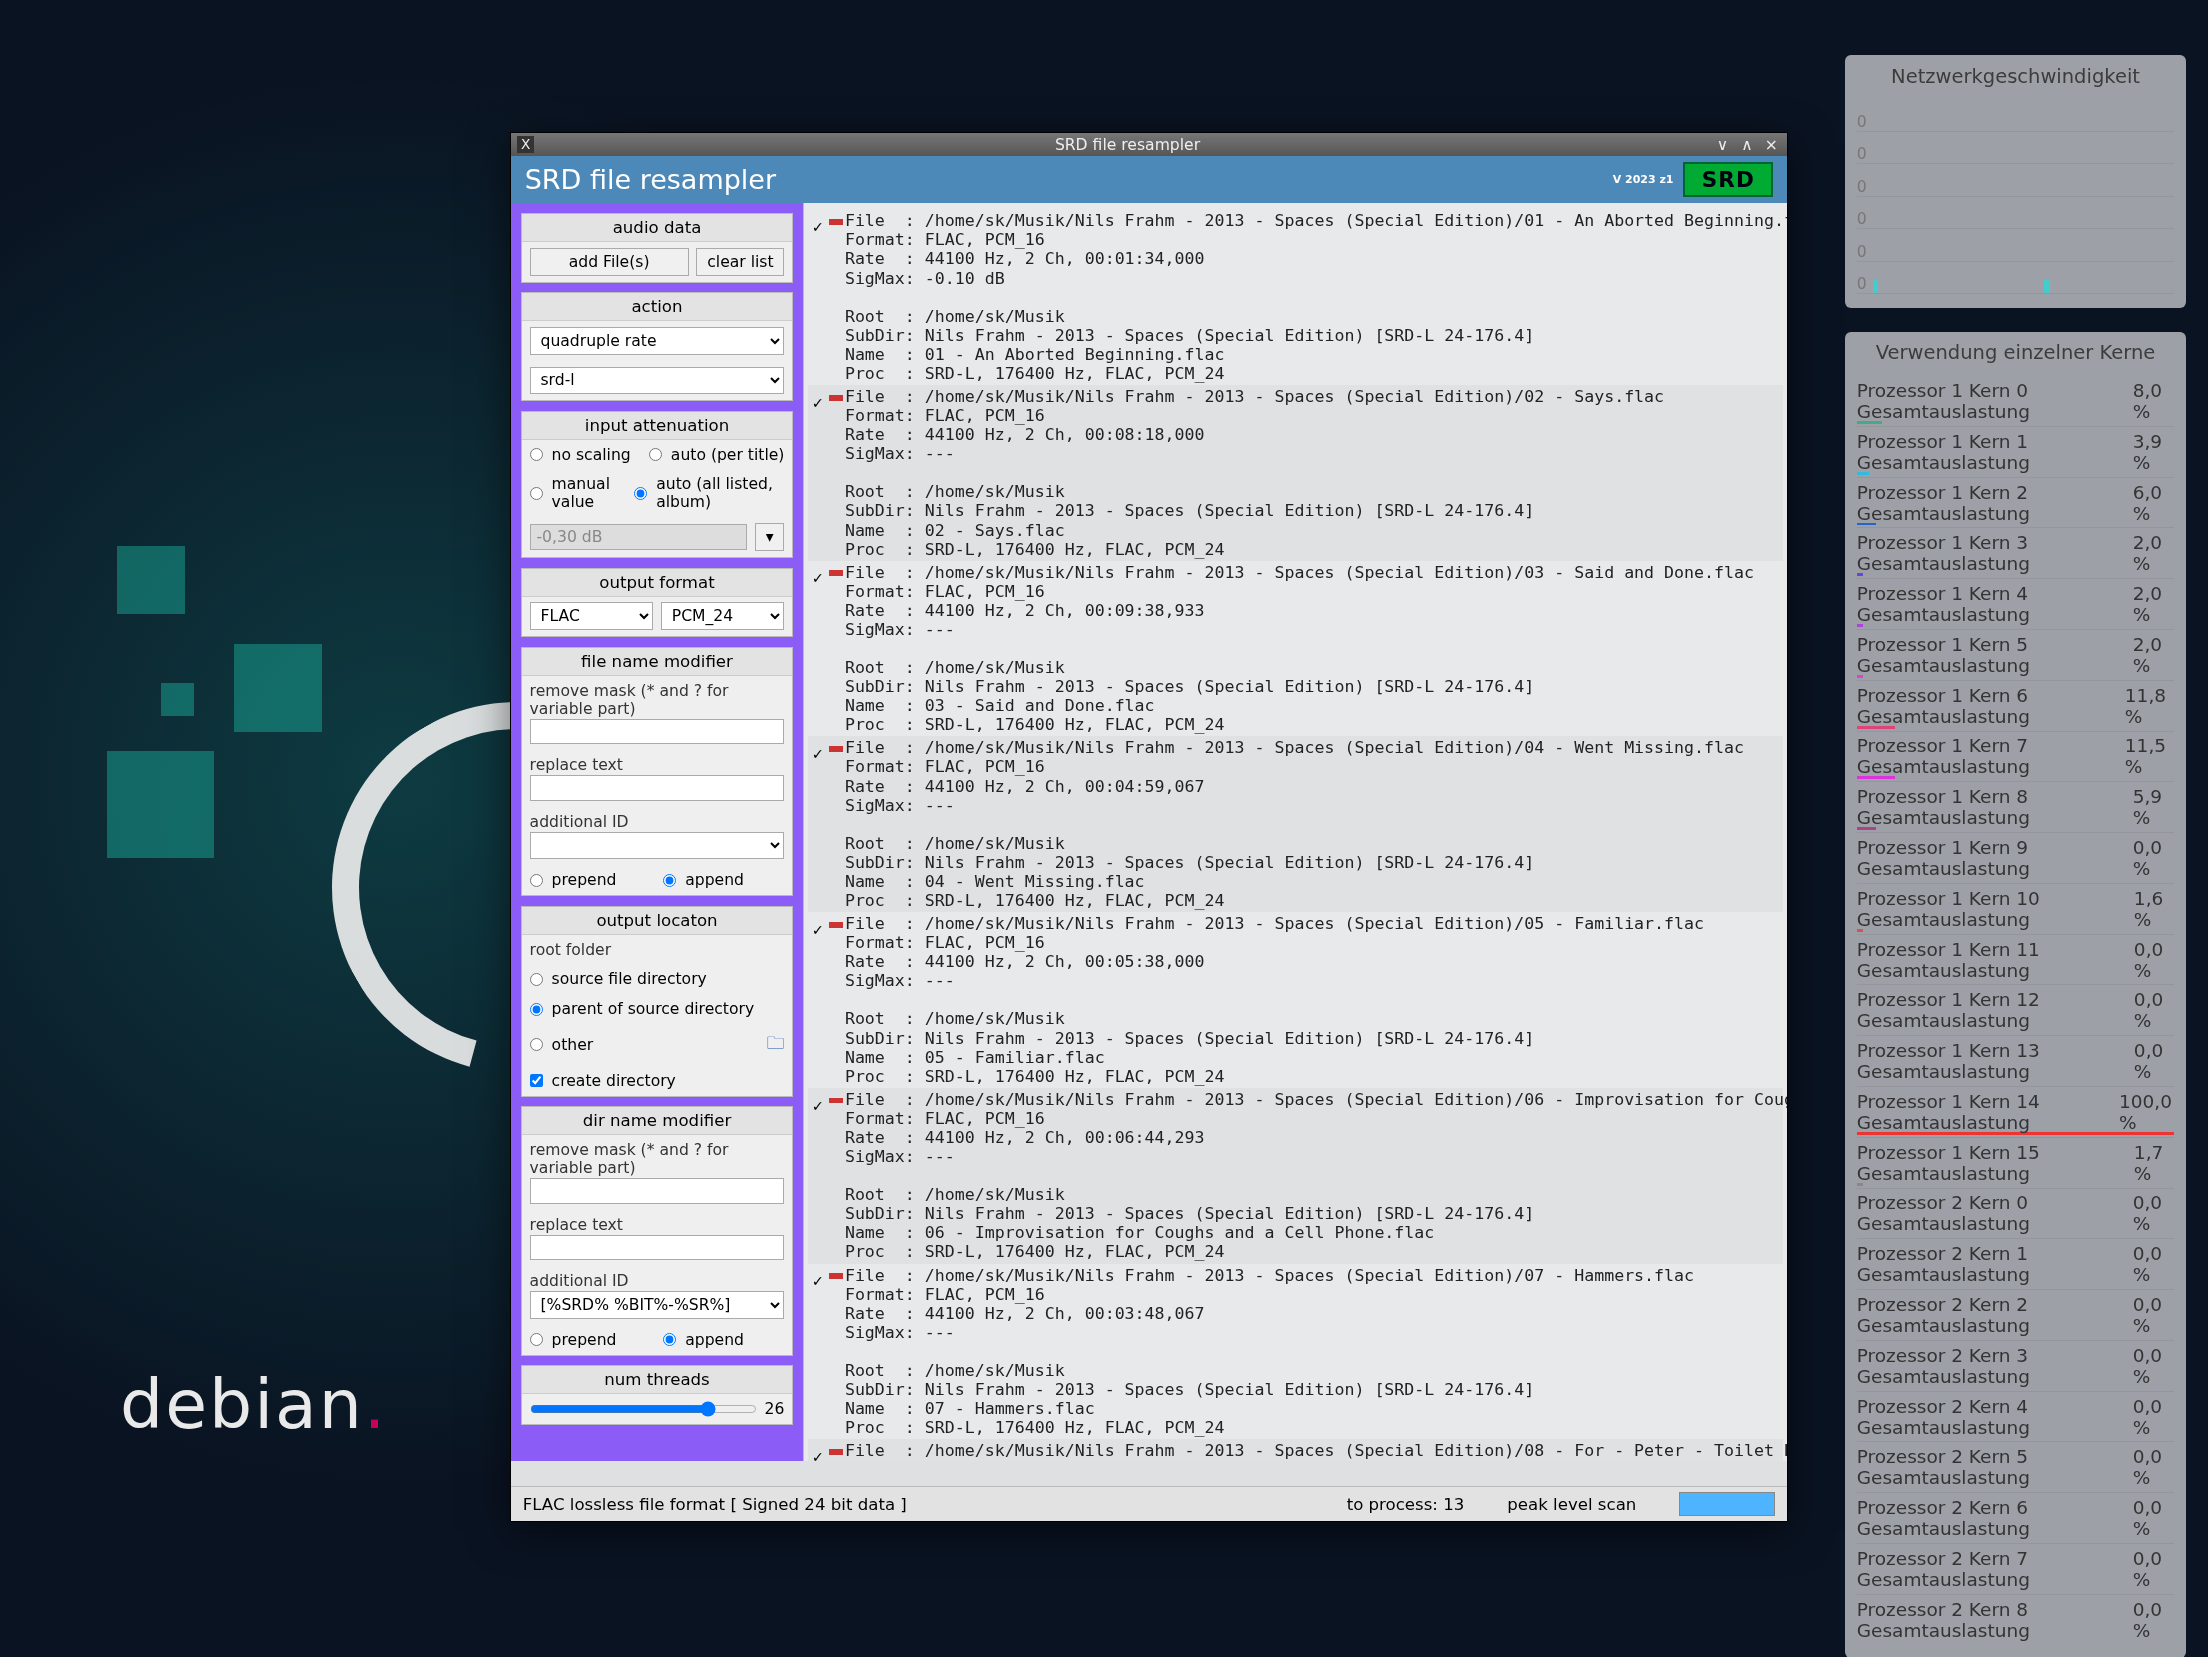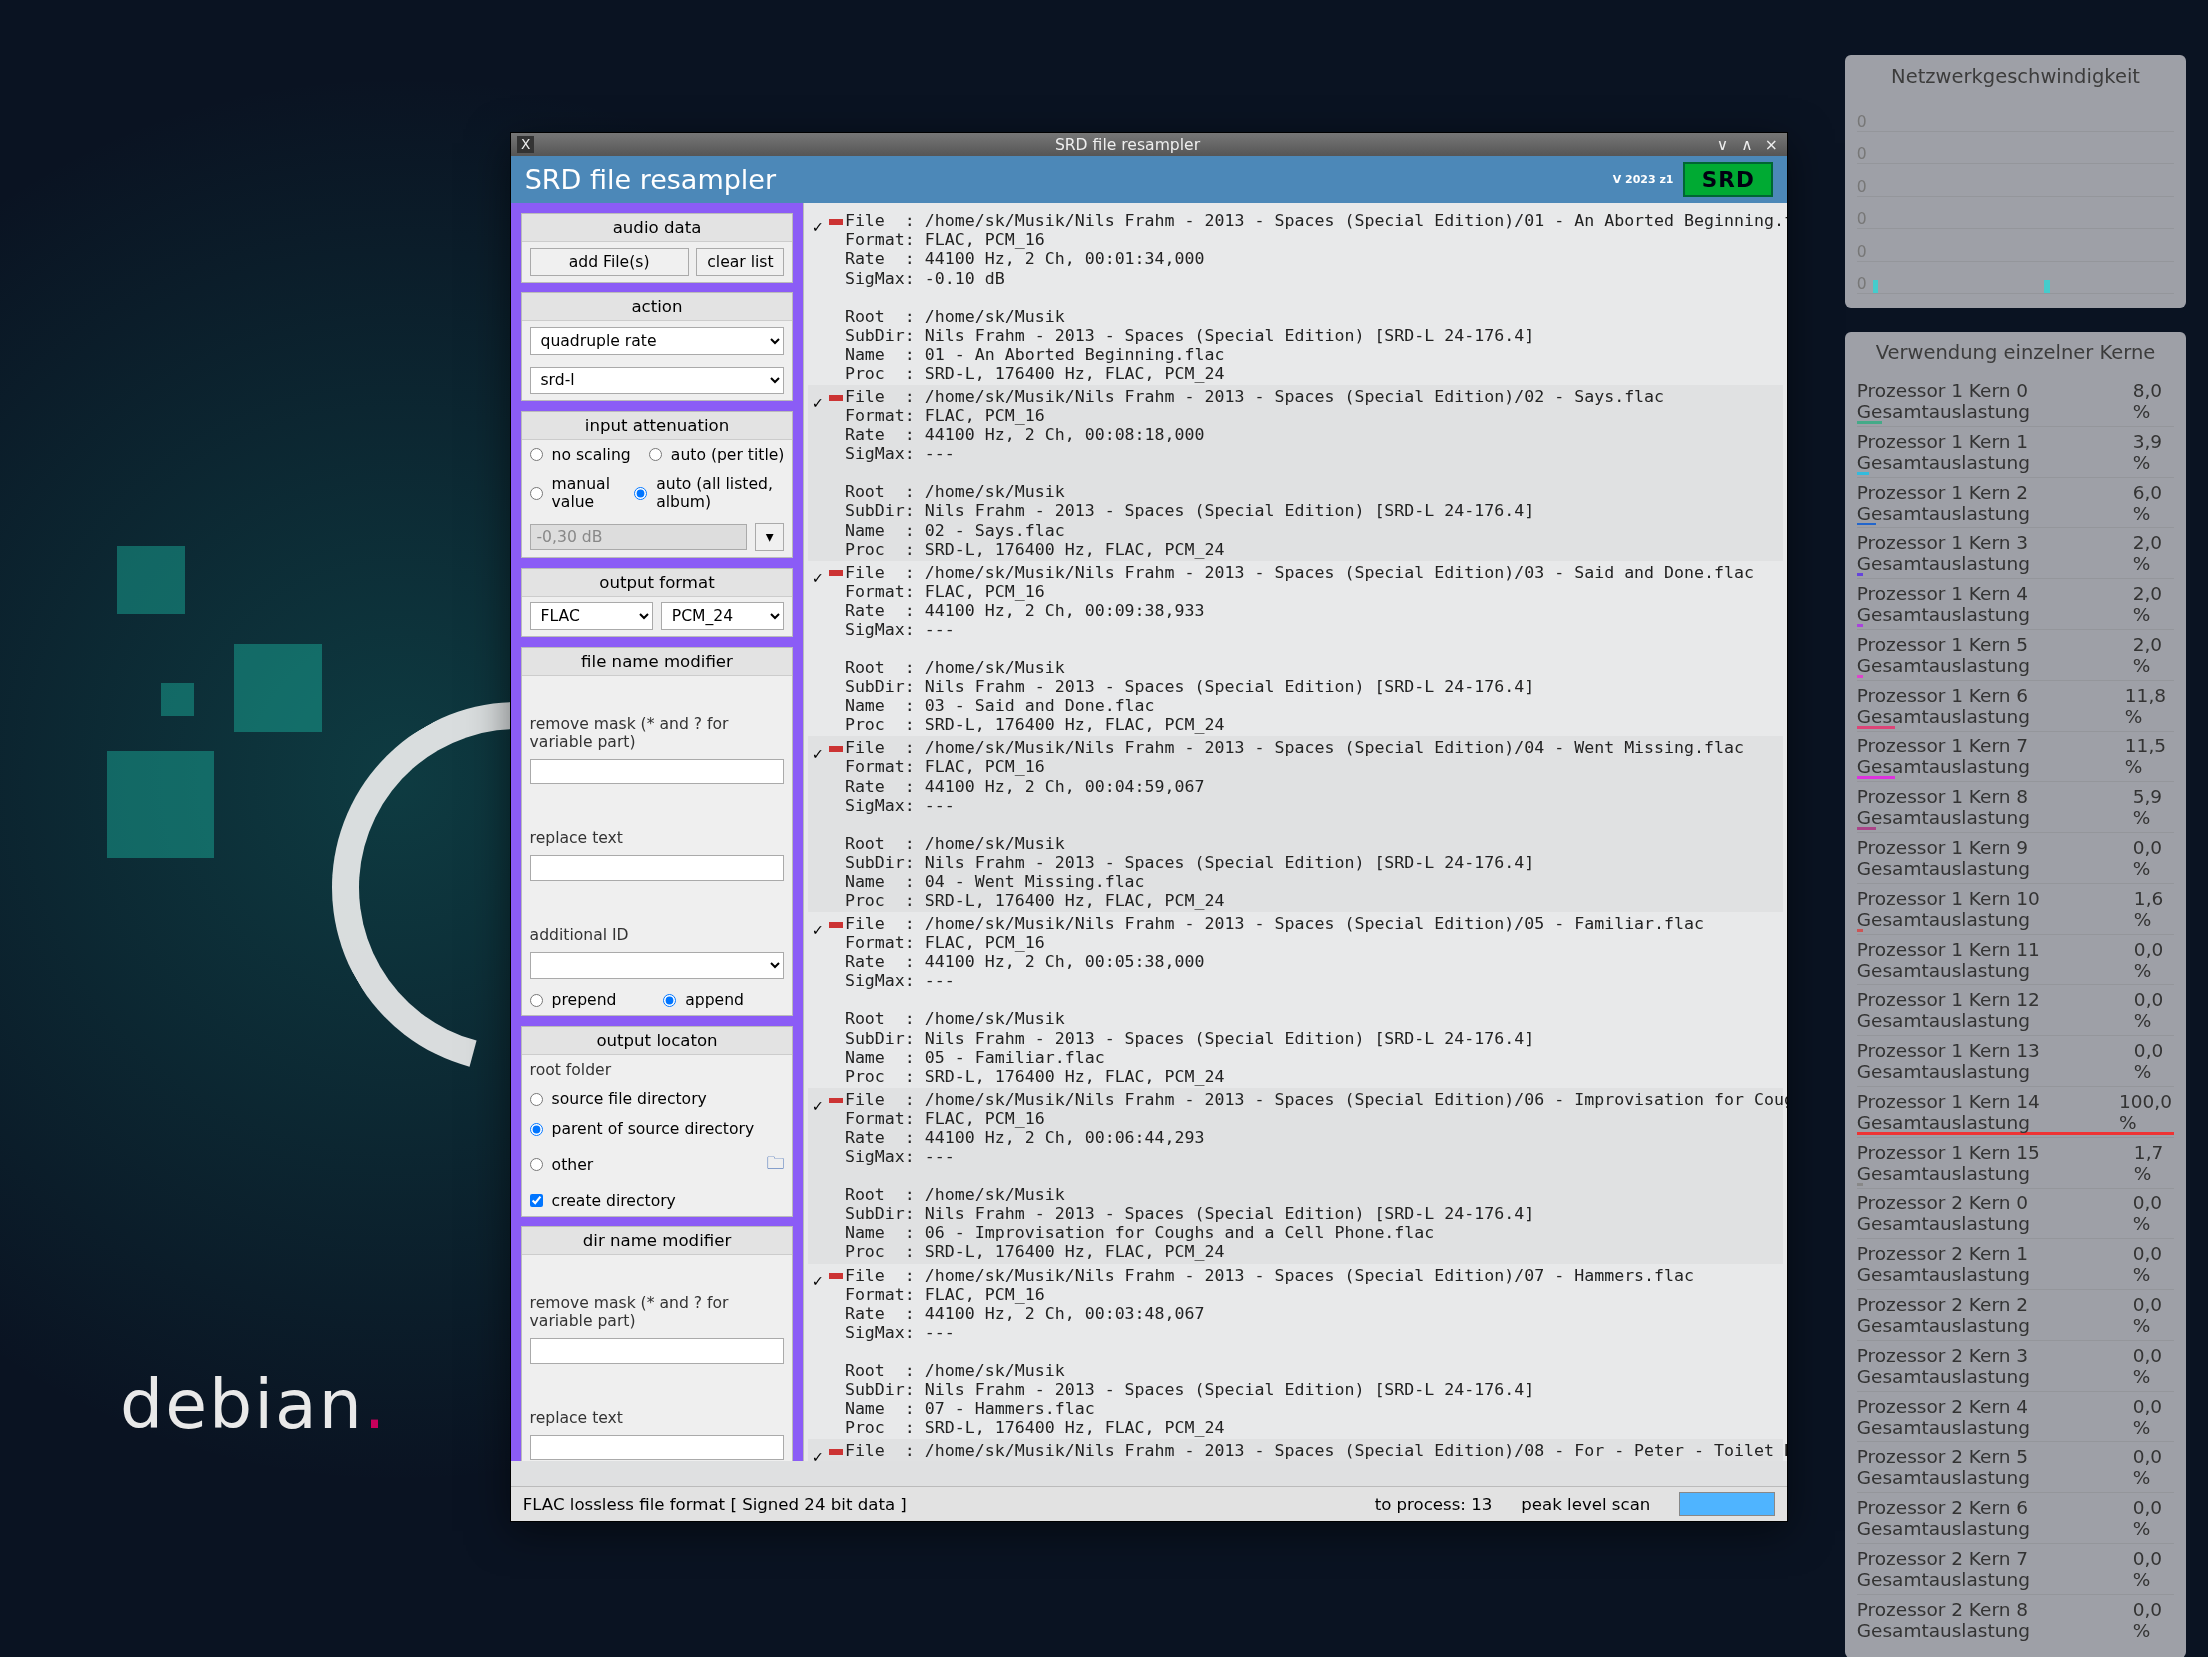--- a/index.html
+++ b/index.html
@@ -39,21 +39,21 @@
   border:2px solid #063; letter-spacing:1px;}
 
 .appbody { display:flex; height:1258px; background:#8b5cf6; }
 
 
 .sidebar { width:293px; padding:9.8px; overflow-y:auto; border-right:1px solid #bbb; }
 .panel { border:1px solid #bbb; background:#efefef; margin-bottom:9.8px; }
 .panel h3 { font-size:16.6px; font-weight:normal; text-align:center; border-bottom:1px solid #ccc;
   padding:3.9px 0; background:#e3e3e3; }
 .panel .row { padding:5.9px 7.8px; display:flex; gap:7.8px; align-items:center; font-size:15.6px; }
-.panel .row.col { flex-direction:column; align-items:stretch; gap:8px;margin-top:33px; }
+.panel .row.col { flex-direction:column; align-items:stretch; gap:1px; }
 .panel label { font-size:15.6px; }
 .panel input[type=text], .panel select { flex:1; padding:2.9px 5.9px; font-size:15.6px;
   border:1px solid #aaa; background:#fff; }
 .panel input[type=text][disabled]{background:#ddd;color:#888;}
 .panel button { padding:3.9px 9.8px; font-size:15.6px; background:#f0f0f0; border:1px solid #aaa; }
 .radio, .check { display:flex; align-items:center; gap:9px; }
 .radio input, .check input { margin:0; }
 .small { font-size:14.6px; color:#333; }
 .slider { width:100%; }
 
@@ -61,21 +61,21 @@
 .logwrap { flex:1; overflow:auto; padding:5.9px 3.9px; background:#e8e9ea; }
 .logwrap pre { font-family:"DejaVu Sans Mono",Menlo,monospace; font-size:16.6px; line-height:1.15;
   white-space:pre; color:#222; }
 .logwrap .entry { padding:2px 0 2px 37px; position:relative; }
 .logwrap .entry .chk { position:absolute; left:3.9px; top:8.8px; font-size:14.6px; color:#000; }
 .logwrap .entry .bar { position:absolute; left:21.5px; top:9.8px; width:13.7px; height:5.9px; background:#c33; }
 .logwrap .alt { background:#e0e1e2; }
 
 
 .statusbar { position:absolute; bottom:0; left:0; right:0; height:35px; background:#e2e2e2;
-  border-top:1px solid #bbb; display:flex; align-items:center; padding:0 11.7px; font-size:16.6px; gap:29px;}
+  border-top:1px solid #bbb; display:flex; align-items:center; padding:0 11.7px; font-size:16.6px; gap:43px;}
 .statusbar .spacer { flex:1; }
 .statusbar .progbar { width:96px; height:23.4px;
   background:linear-gradient(90deg,#4fb4ff 0%,#4fb4ff 100%); border:1px solid #888; }
 
 
 .monitor { position:absolute; left:1845px; top:55px; width:341px; font-size:18.5px; color:#333; }
 .mon-panel { background:rgba(200,200,205,.78); border-radius:5.9px; padding:9.8px 11.7px 13.7px; margin-bottom:23.4px; }
 .mon-panel h4 { text-align:center; font-weight:normal; font-size:19.5px; margin-bottom:11.7px; color:#3c3c3c;}
 .net-graph { height:195px; display:flex; flex-direction:column; justify-content:space-between; color:#777; font-size:15.6px;}
 .net-graph .gridrow { border-bottom:1px solid rgba(120,120,120,.25); height:37px; display:flex; align-items:flex-end;}

